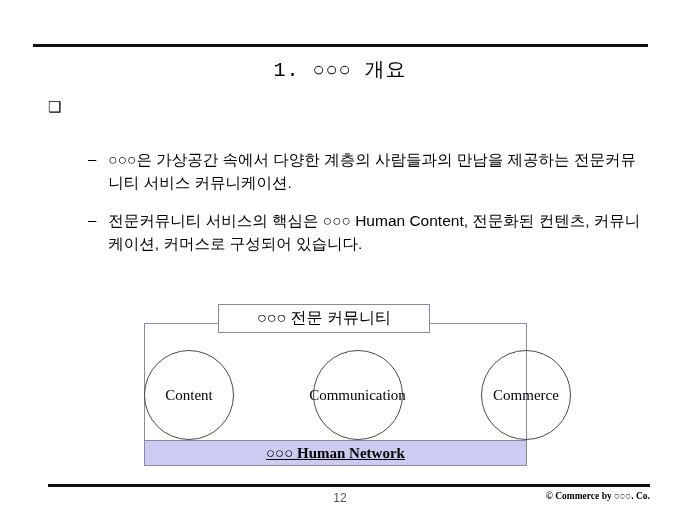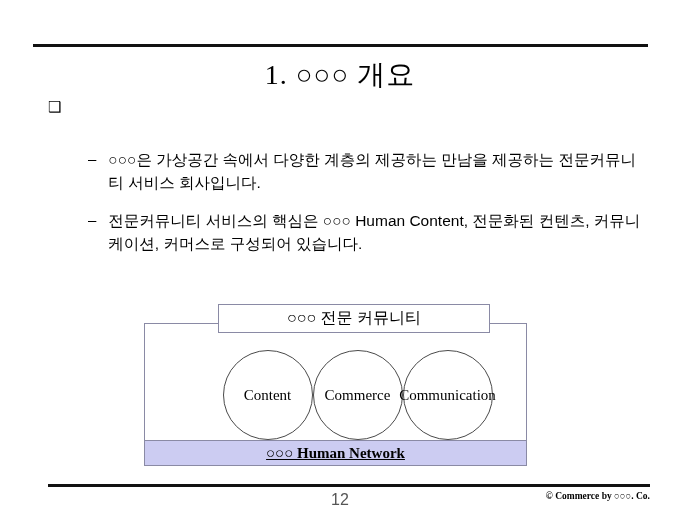--- a/index.html
+++ b/index.html
@@ -26,22 +26,22 @@
     background: #111111;
   }
 
   
   .slide-title {
     position: absolute;
     left: 0;
     top: 56px;
     width: 680px;
     text-align: center;
-    font-family: Liberation Serif, serif;
-    font-size: 28px;
+    font-family: Liberation Mono, monospace;
+    font-size: 20px;
     font-weight: 400;
     letter-spacing: 1px;
     white-space: nowrap;
   }
 
   
   .bullet-l1 {
     position: absolute;
     left: 48px;
     top: 99px;
@@ -87,41 +87,41 @@
     width: 383px;
     height: 143px;
     border: 1px solid #8a8aa5;
     box-sizing: border-box;
     background: #ffffff;
   }
   .diagram-title-box {
     position: absolute;
     left: 218px;
     top: 304px;
-    width: 272px;
+    width: 212px;
     height: 29px;
     border: 1px solid #8a8aa5;
     background: #ffffff;
     box-sizing: border-box;
     display: flex;
     align-items: center;
     justify-content: center;
     font-size: 16px;
     white-space: nowrap;
     z-index: 3;
   }
   .circles-row {
     position: absolute;
     left: 144px;
     top: 349px;
     width: 427px;
     height: 92px;
     display: flex;
     align-items: center;
-    justify-content: center;
+    justify-content: space-between;
     z-index: 2;
   }
   .circle {
     width: 90px;
     height: 90px;
     border: 1px solid #4a4a4a;
     border-radius: 50%;
     box-sizing: border-box;
     display: flex;
     align-items: center;
@@ -163,21 +163,21 @@
     width: 602px;
     height: 3px;
     background: #111111;
   }
   .page-number {
     position: absolute;
     left: 0;
     top: 491px;
     width: 680px;
     text-align: center;
-    font-size: 16px;
+    font-size: 12px;
     color: #555555;
   }
   .copyright {
     position: absolute;
     right: 30px;
     top: 491px;
     font-family: "Liberation Serif", serif;
     font-size: 9.5px;
     font-weight: 700;
     white-space: nowrap;
@@ -189,41 +189,41 @@
 <div class="header-rule"></div>
 
 <div class="slide-title">1. ○○○ 개요</div>
 
 <div class="bullet-l1">
   <span class="marker">❑</span>
 </div>
 
 <div class="bullet-l2" id="bullet-a">
   <span class="marker">–</span>
-  <span class="text">○○○은 가상공간 속에서 다양한 계층의 제공하는 만남을 제공하는 전문커뮤니티 서비스 회사입니다.</span>
+  <span class="text">○○○은 가상공간 속에서 다양한 계층의 사람들과의 만남을 제공하는 전문커뮤니티 서비스 커뮤니케이션.</span>
 </div>
 
 <div class="bullet-l2" id="bullet-b">
   <span class="marker">–</span>
   <span class="text">전문커뮤니티 서비스의 핵심은 ○○○ Human Content, 전문화된 컨텐츠, 커뮤니케이션, 커머스로 구성되어 있습니다.</span>
 </div>
 
 <div class="diagram"></div>
 
 <div class="diagram-title-box">○○○ 전문 커뮤니티</div>
 
 <div class="circles-row">
   <div class="circle">
     <span class="circle-label">Content</span>
   </div>
   <div class="circle">
-    <span class="circle-label">Commerce</span>
+    <span class="circle-label">Communication</span>
   </div>
   <div class="circle">
-    <span class="circle-label">Communication</span>
+    <span class="circle-label">Commerce</span>
   </div>
 </div>
 
 <div class="human-network-band">
   <span class="hn-label">○○○ Human Network</span>
 </div>
 
 <div class="footer-rule"></div>
 <div class="page-number">12</div>
 <div class="copyright">© Commerce by ○○○. Co.</div>

